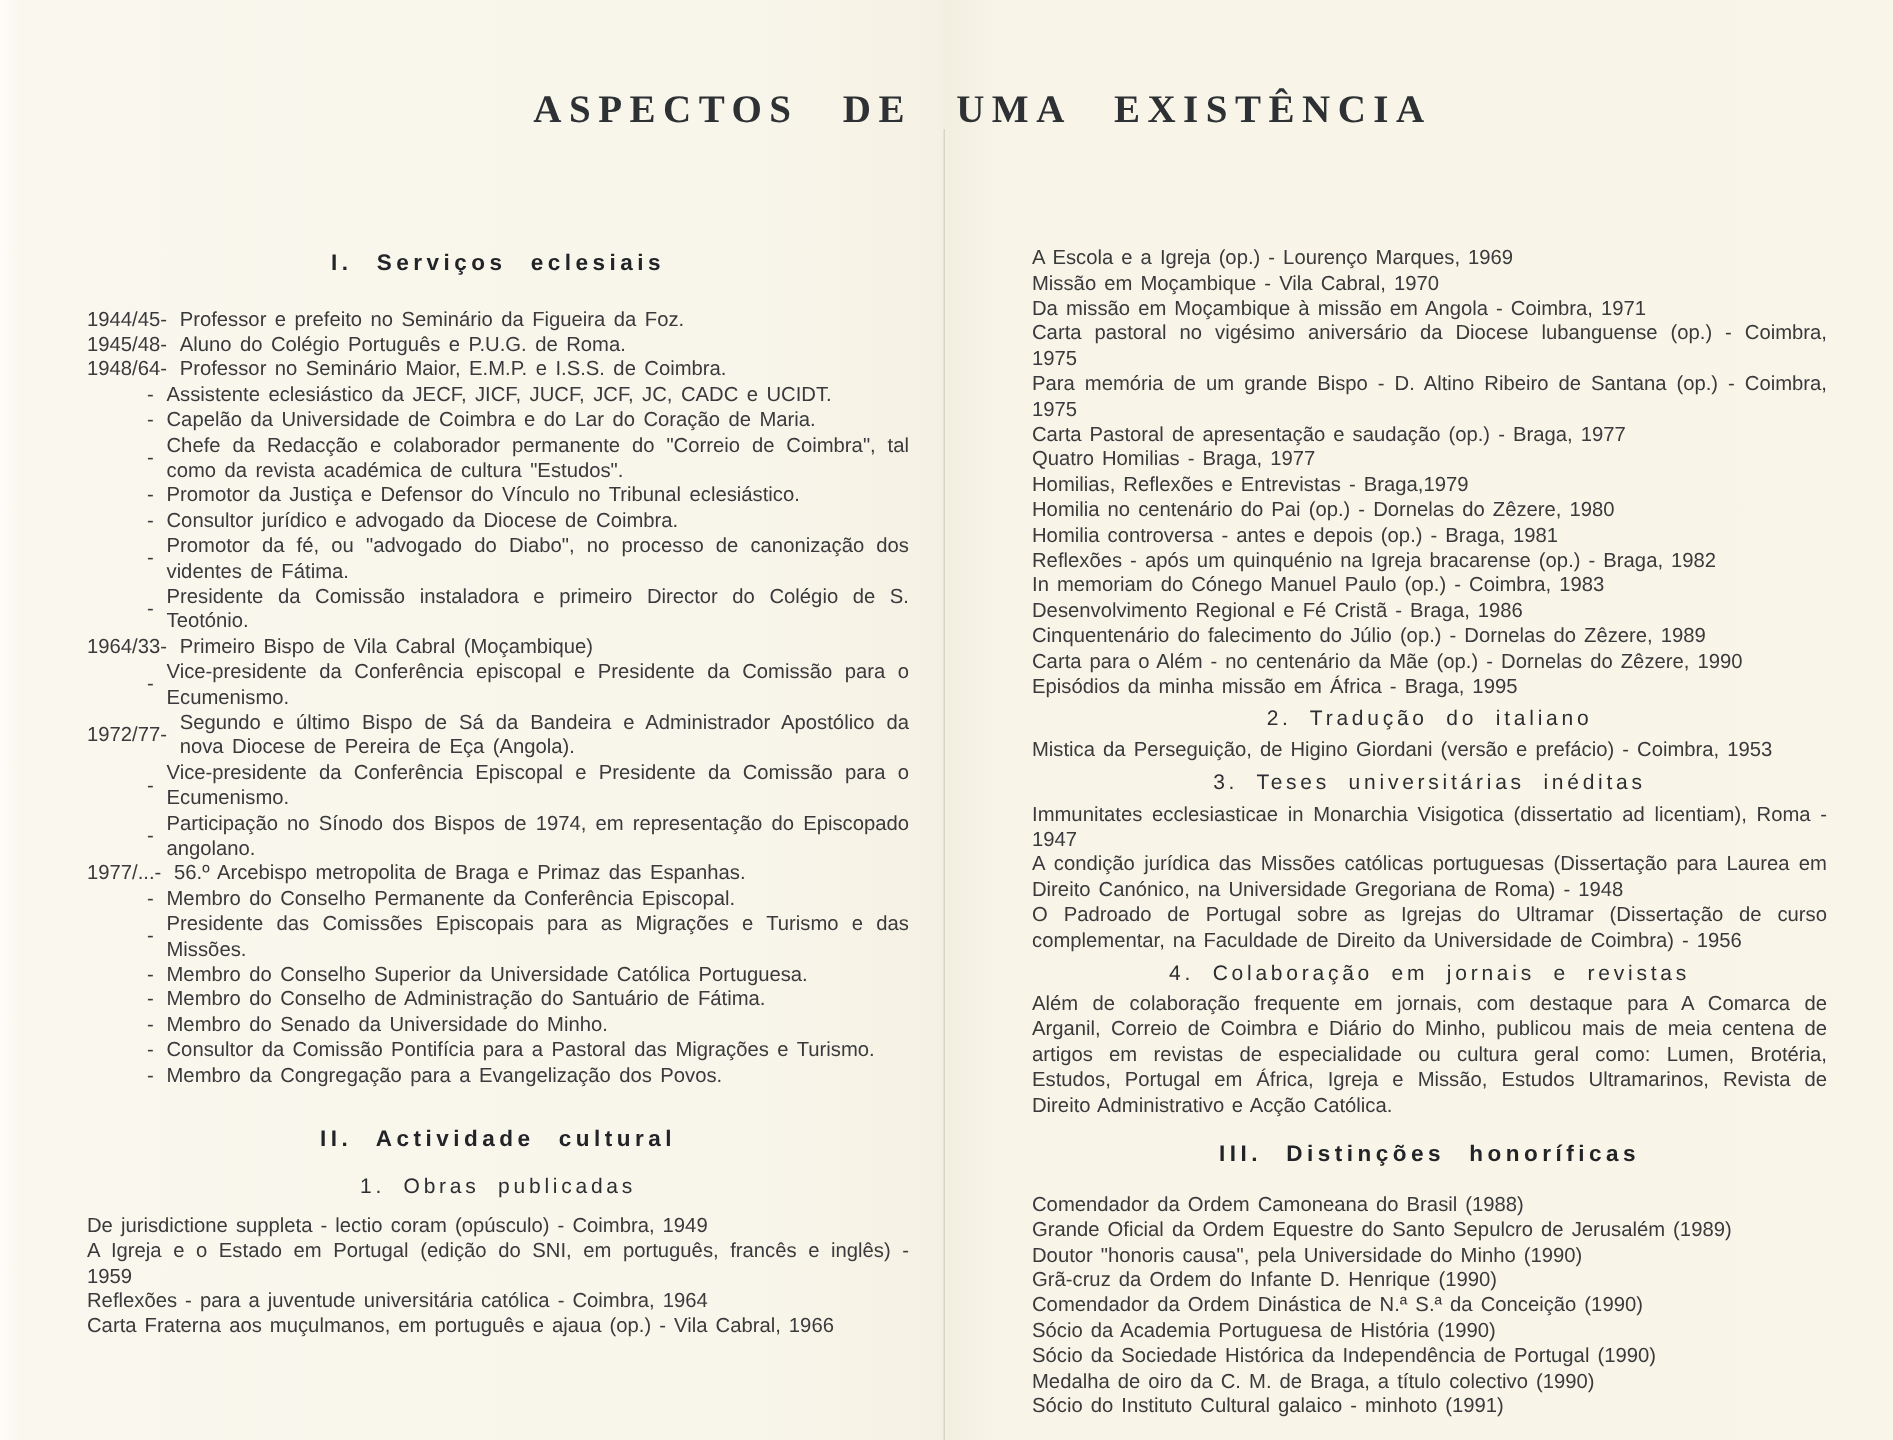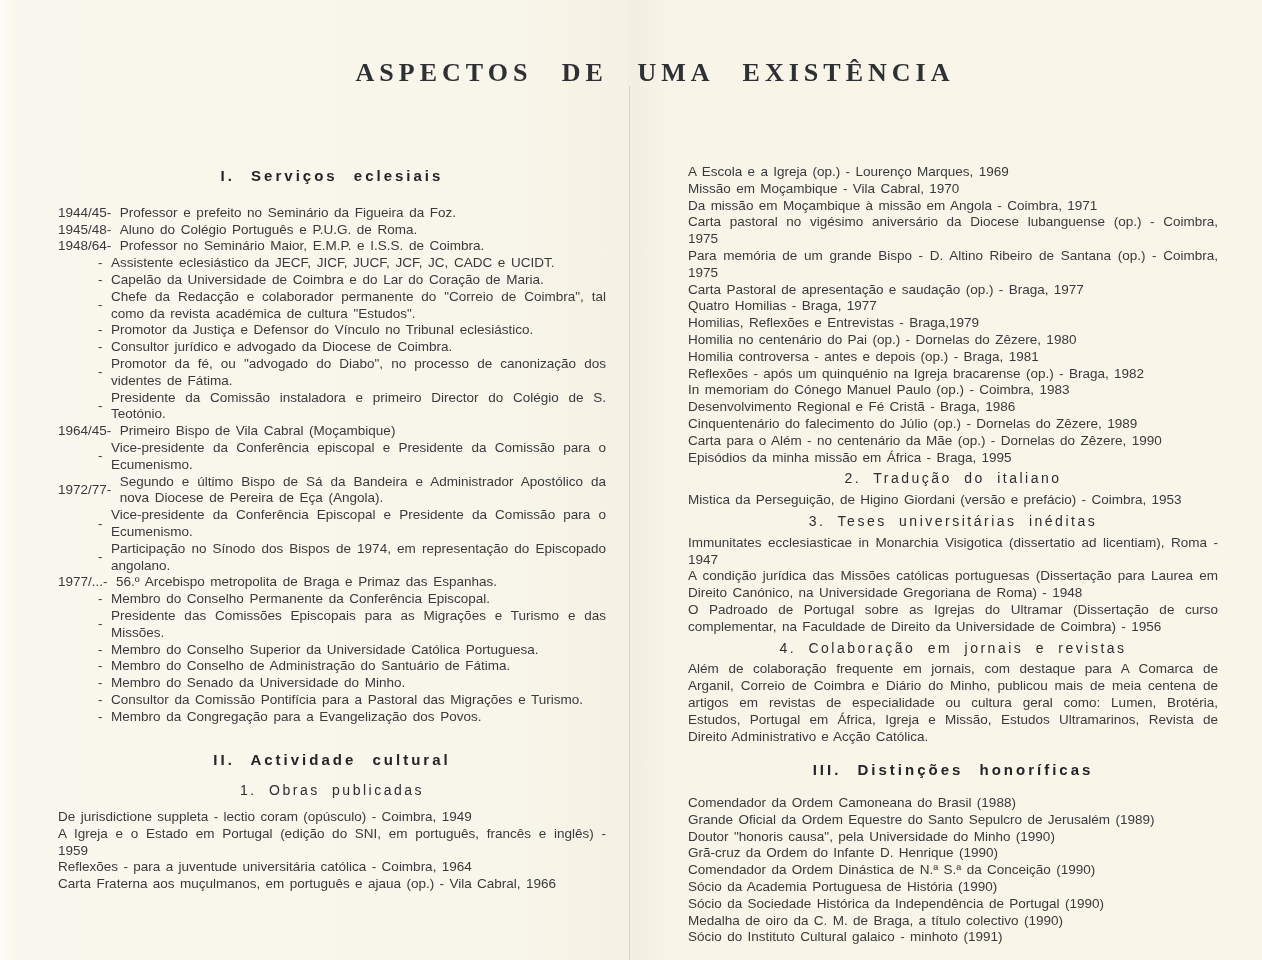--- a/index.html
+++ b/index.html
@@ -174,21 +174,21 @@
           <span class="text">Promotor da fé, ou "advogado do Diabo", no processo de canonização dos videntes de Fátima.</span>
         </div>
 
         <div class="entry">
           <span class="year"></span>
           <span class="dash">-</span>
           <span class="text">Presidente da Comissão instaladora e primeiro Director do Colégio de S. Teotónio.</span>
         </div>
 
         <div class="entry">
-          <span class="year">1964/45</span>
+          <span class="year">1964/33</span>
           <span class="dash">-</span>
           <span class="text">Primeiro Bispo de Vila Cabral (Moçambique)</span>
         </div>
 
         <div class="entry">
           <span class="year"></span>
           <span class="dash">-</span>
           <span class="text">Vice-presidente da Conferência episcopal e Presidente da Comissão para o Ecumenismo.</span>
         </div>
 

